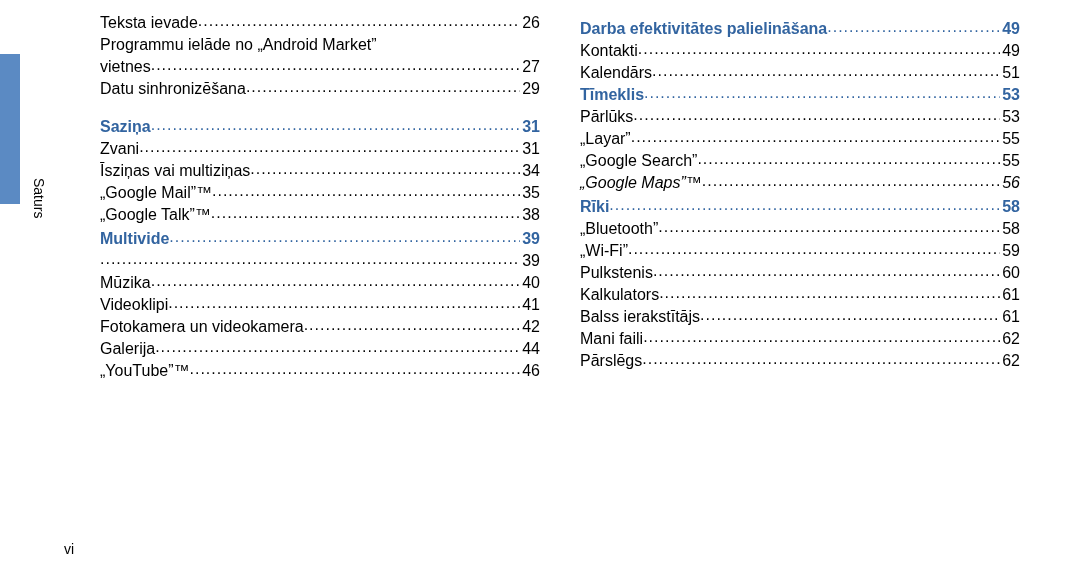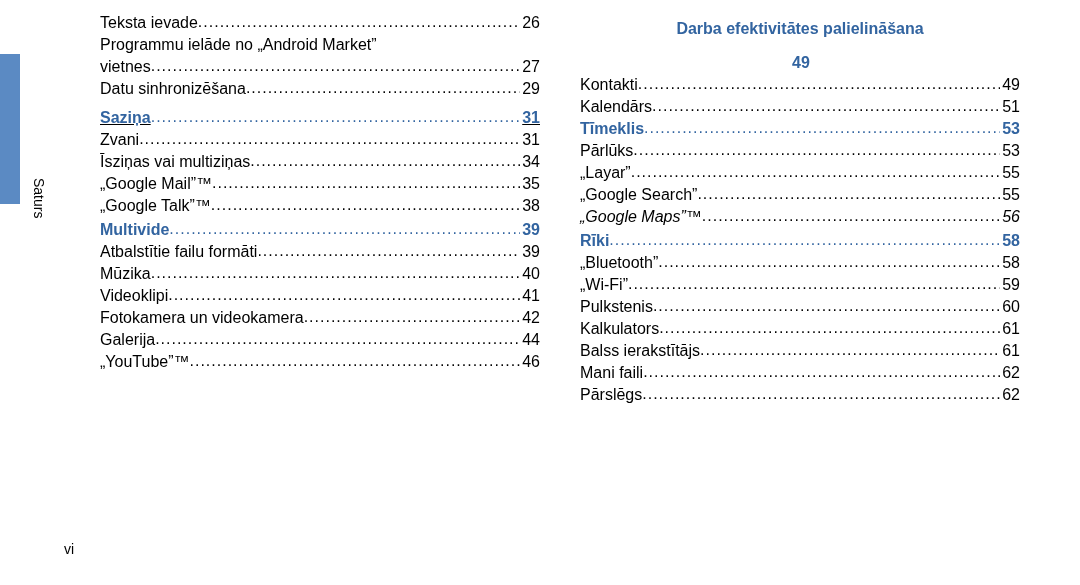--- a/index.html
+++ b/index.html
@@ -34,21 +34,21 @@
     margin-left: 60px;
     display: flex;
     gap: 40px;
   }
   .col {
     flex: 1;
     min-width: 0;
   }
   .toc-row {
     display: flex;
-    align-items: center;
+    align-items: flex-start;
     margin-bottom: 4px;
     white-space: nowrap;
   }
   .toc-label {
     flex: 0 0 auto;
   }
   .toc-dots {
     flex: 1 1 auto;
     overflow: hidden;
     position: relative;
@@ -103,21 +103,21 @@
       <div class="toc-row">
         <span class="toc-label">vietnes  </span>
         <span class="toc-dots"></span>
         <span class="toc-page"> 27</span>
       </div>
       <div class="toc-row">
         <span class="toc-label">Datu sinhronizēšana  </span>
         <span class="toc-dots"></span>
         <span class="toc-page"> 29</span>
       </div>
-      <div class="toc-row section" style="margin-top: 11px; text-decoration: underline;">
+      <div class="toc-row section" style="margin-top: 20px;">
         <span class="toc-label">Saziņa  </span>
         <span class="toc-dots"></span>
         <span class="toc-page"> 31</span>
       </div>
       <div class="toc-row">
         <span class="toc-label">Zvani  </span>
         <span class="toc-dots"></span>
         <span class="toc-page"> 31</span>
       </div>
       <div class="toc-row">
@@ -134,21 +134,20 @@
         <span class="toc-label">„Google Talk”™  </span>
         <span class="toc-dots"></span>
         <span class="toc-page"> 38</span>
       </div>
       <div class="toc-row section" style="margin-top: 6px;">
         <span class="toc-label">Multivide  </span>
         <span class="toc-dots"></span>
         <span class="toc-page"> 39</span>
       </div>
       <div class="toc-row">
-        <span class="toc-label">Atbalstītie failu formāti  </span>
         <span class="toc-dots"></span>
         <span class="toc-page"> 39</span>
       </div>
       <div class="toc-row">
         <span class="toc-label">Mūzika  </span>
         <span class="toc-dots"></span>
         <span class="toc-page"> 40</span>
       </div>
       <div class="toc-row">
         <span class="toc-label">Videoklipi  </span>
@@ -165,21 +164,21 @@
         <span class="toc-dots"></span>
         <span class="toc-page"> 44</span>
       </div>
       <div class="toc-row">
         <span class="toc-label">„YouTube”™  </span>
         <span class="toc-dots"></span>
         <span class="toc-page"> 46</span>
       </div>
     </div>
   <div class="col" id="col-right">
-      <div class="toc-row section" style="margin-top: 6px; flex-direction: column;">
+      <div class="toc-row section" style="margin-top: 6px;">
         <span class="toc-label">Darba efektivitātes palielināšana  </span>
         <span class="toc-dots"></span>
         <span class="toc-page"> 49</span>
       </div>
       <div class="toc-row">
         <span class="toc-label">Kontakti  </span>
         <span class="toc-dots"></span>
         <span class="toc-page"> 49</span>
       </div>
       <div class="toc-row">

